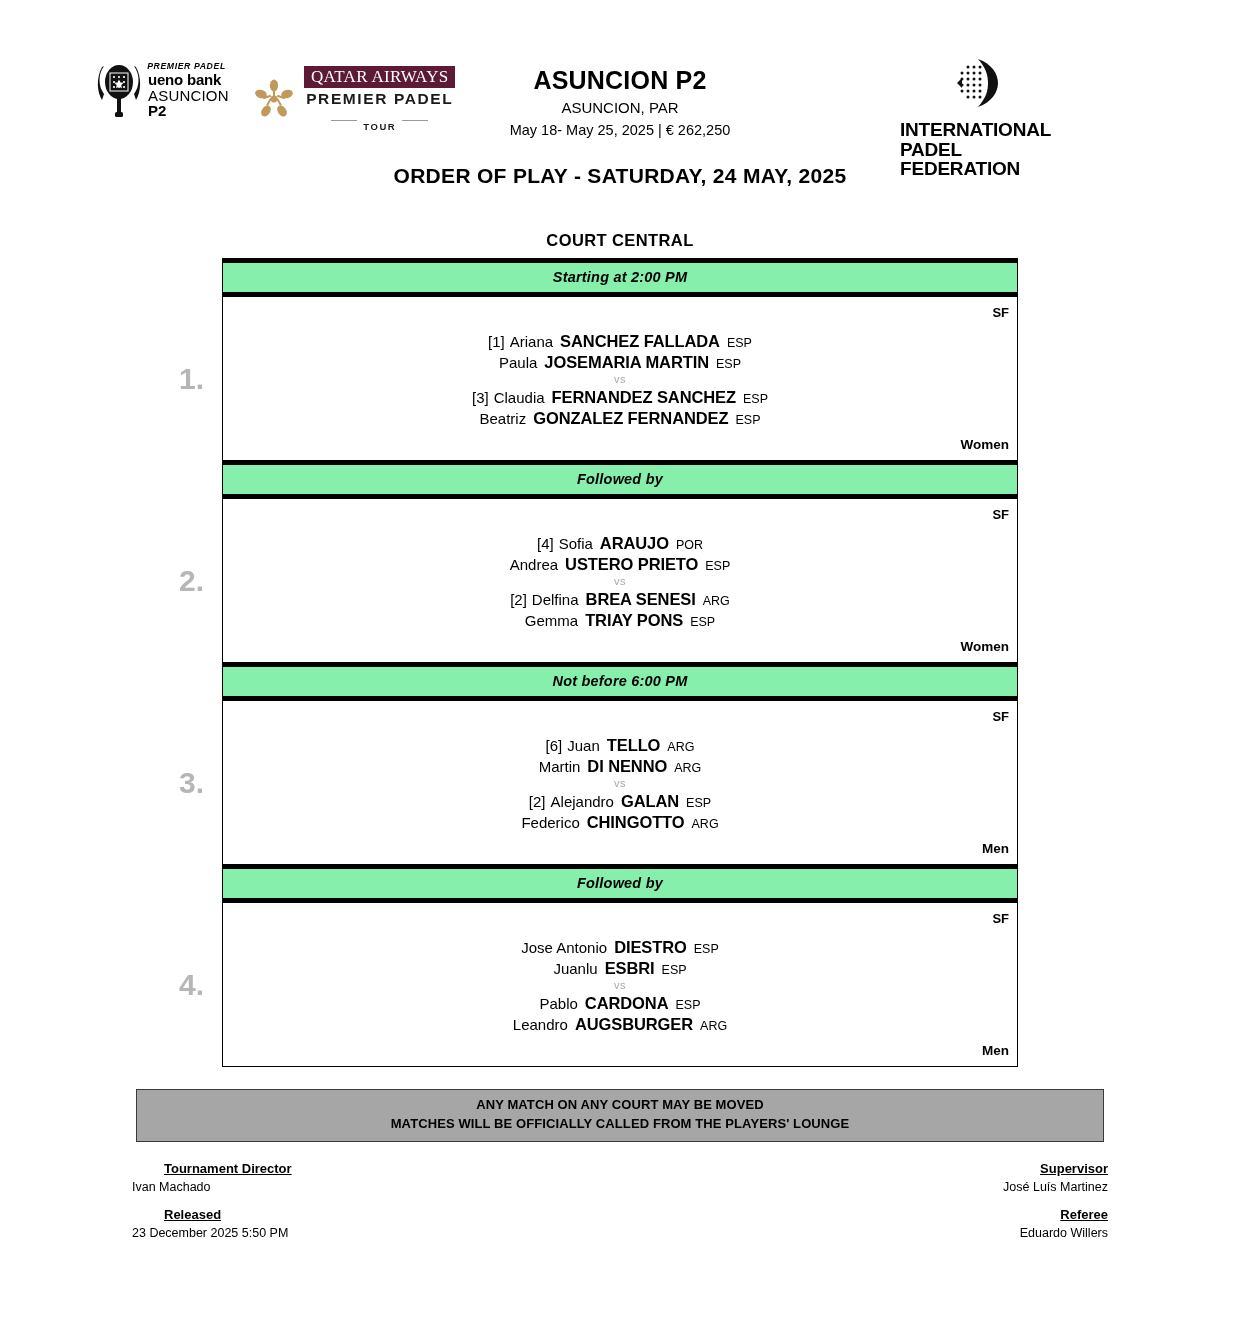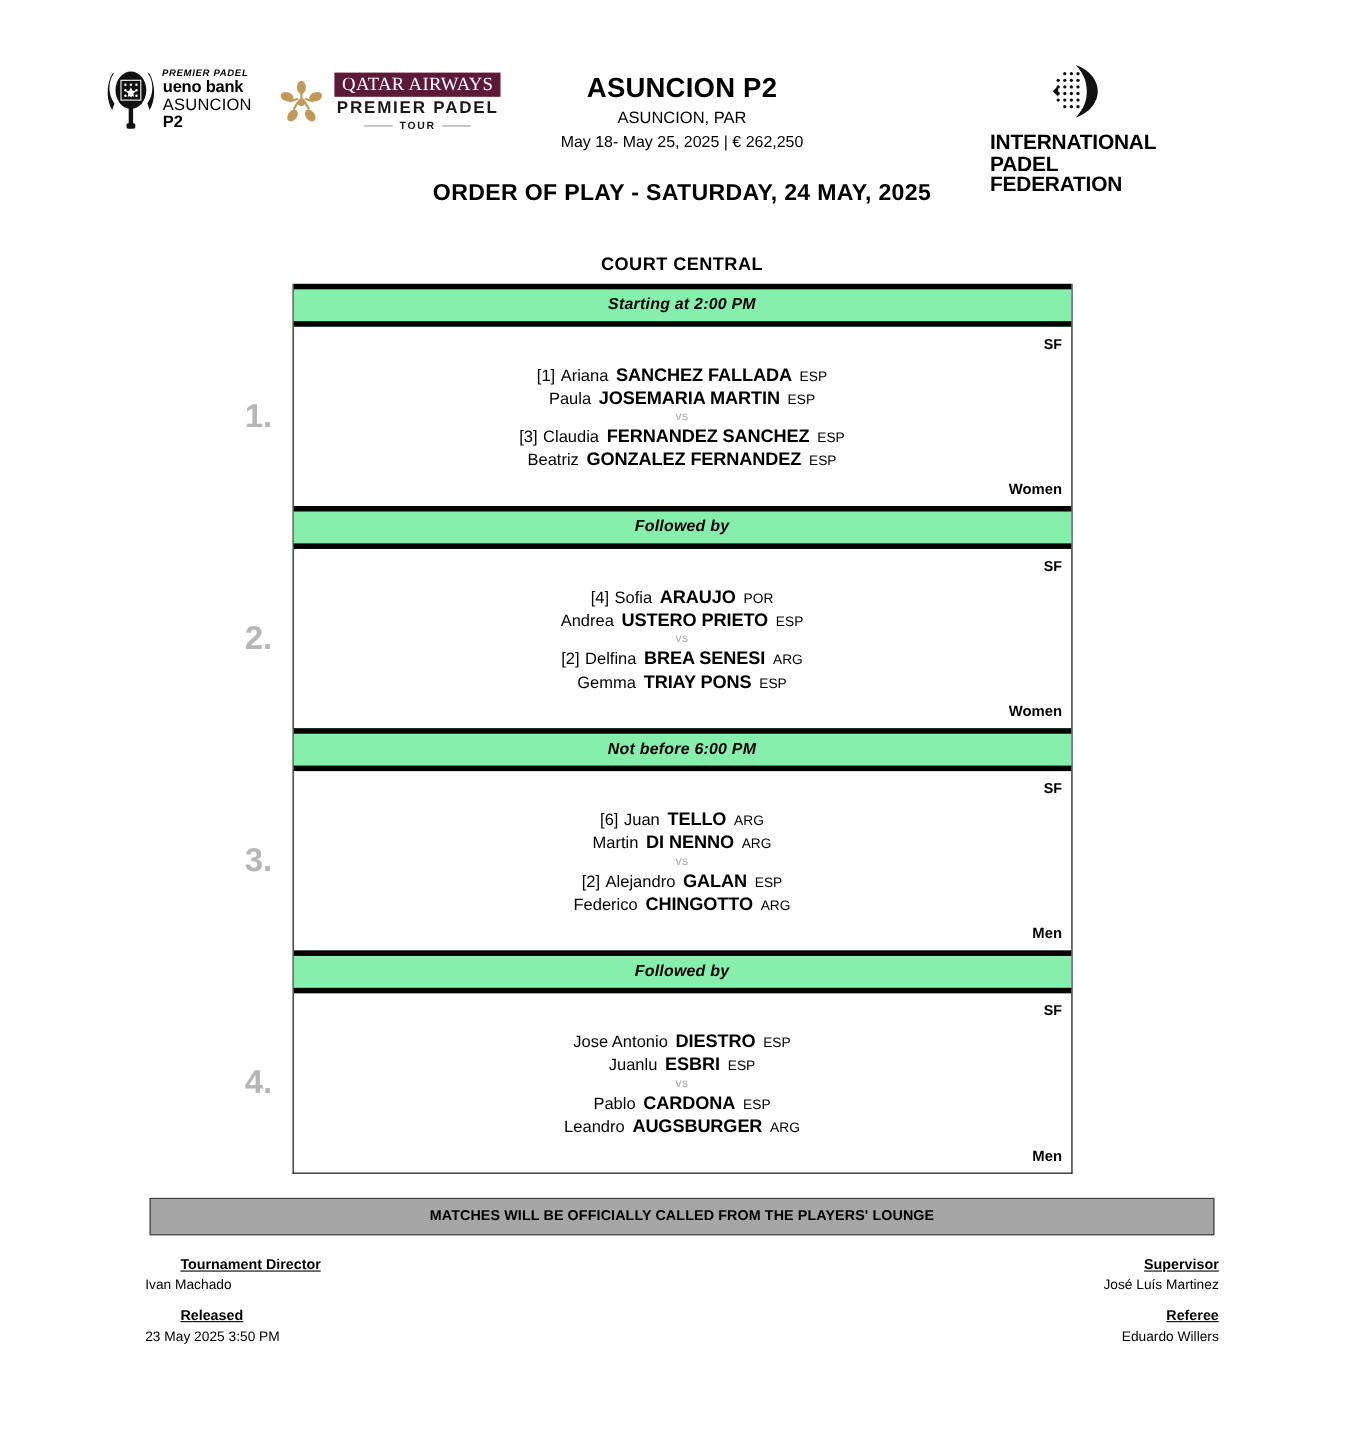--- a/index.html
+++ b/index.html
@@ -90,20 +90,21 @@
     justify-content: center;
     gap: 6px;
     margin-top: 3px;
   }
   .qa-rule { height: 1px; background: #999; width: 26px; }
   .qa-tour {
     font-size: 9.5px;
     font-weight: bold;
     letter-spacing: 1.6px;
     color: #1a1a1a;
+    margin-top: 12px;
   }
 
   .title-block {
     position: absolute;
     left: 0; right: 0;
     top: 54px;
     text-align: center;
     margin-top: 12px;
   }
   .ev-title {
@@ -141,21 +142,21 @@
   .oop-title {
     text-align: center;
     font-size: 21px;
     font-weight: bold;
     letter-spacing: 0.3px;
     margin-top: 24px;
   }
 
   
   .court-wrap {
-    width: 709px;
+    width: 796px;
     margin: 43px auto 0 auto;
   }
   .court-name {
     text-align: center;
     font-size: 16.5px;
     font-weight: bold;
     letter-spacing: 0.4px;
     margin-bottom: 8px;
   }
   .court-table {
@@ -511,29 +512,30 @@
             <span class="last">AUGSBURGER</span>
             <span class="nat">ARG</span>
           </div>
         </div>
         <div class="gender-tag">Men</div>
       </div>
     </div>
 </div>
 
 <div class="notice">
+  <div>ANY MATCH ON ANY COURT MAY BE MOVED</div>
   <div>MATCHES WILL BE OFFICIALLY CALLED FROM THE PLAYERS' LOUNGE</div>
 </div>
 
 <div class="sig">
   <div class="sig-left">
     <div class="sig-role">Tournament Director</div>
     <div class="sig-name">Ivan Machado</div>
     <div class="sig-role">Released</div>
-    <div class="sig-name">23 May 2025  3:50 PM</div>
+    <div class="sig-name">23 December 2025  5:50 PM</div>
   </div>
   <div class="sig-right">
     <div class="sig-role">Supervisor</div>
     <div class="sig-name">José Luís Martinez</div>
     <div class="sig-role">Referee</div>
     <div class="sig-name">Eduardo Willers</div>
   </div>
 </div>
 
 </body></html>

